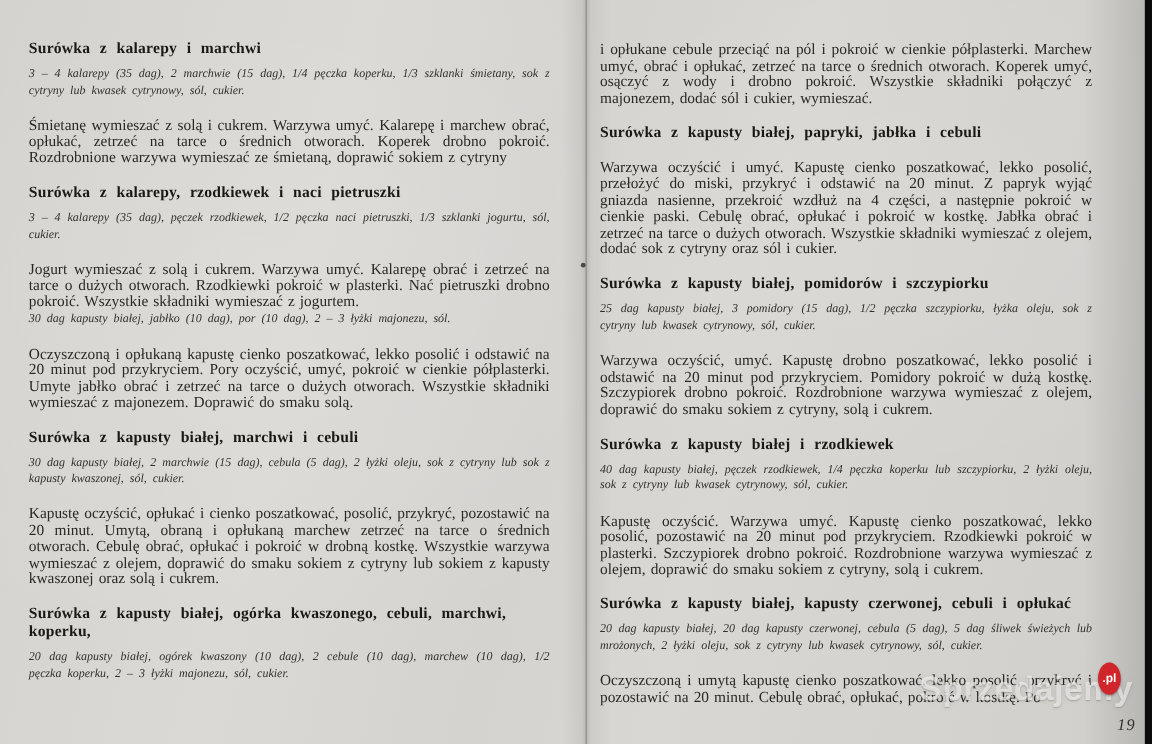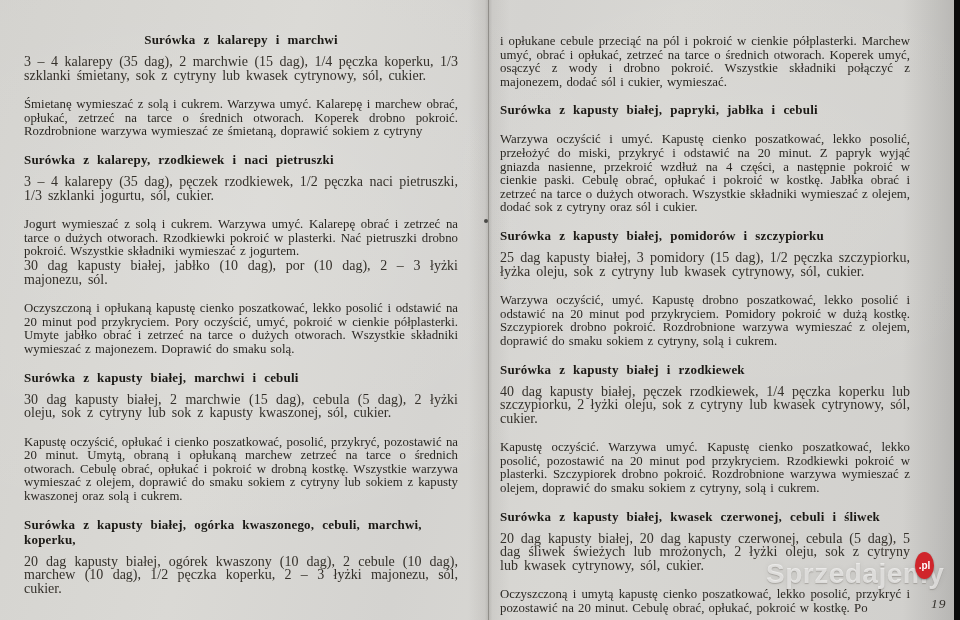--- a/index.html
+++ b/index.html
@@ -37,24 +37,24 @@
     position:absolute; right:6px; top:0; width:52px; height:620px;
     background:linear-gradient(90deg, rgba(0,0,0,0), rgba(0,0,0,0.12));
   }
   .col { position:absolute; color:#2b2823; }
   .col-left  { left:24px;  top:32px; width:434px; }
   .col-right { left:500px; top:35px; width:410px; }
   .recipe-title {
     margin:13px 0 8px; font-size:13px; line-height:15px; font-weight:700;
     color:#1b1915; word-spacing:4.5px; letter-spacing:0.2px;
   }
-  .recipe:first-child .recipe-title { margin-top:0;text-align:center; }
+  .recipe:first-child .recipe-title { margin-top:0; }
   p { margin:0; }
   .ingredients {
-    font-size:14px; line-height:13.6px;
+    font-style:italic; font-size:10px; line-height:13.6px;
     text-align:justify; word-spacing:2.5px; color:#34302a;
   }
   .instructions {
     margin-top:16px; font-size:12.8px; line-height:13.6px;
     text-align:justify; word-spacing:1px; color:#2b2823;
   }
   .continuation { margin-top:0; }
   
   .watermark { position:absolute; left:766px; top:558px; width:190px; height:46px; }
   .wm-text {
@@ -121,21 +121,21 @@
       <h3 class="recipe-title">Surówka z kapusty białej, pomidorów i szczypiorku</h3>
       <p class="ingredients">25 dag kapusty białej, 3 pomidory (15 dag), 1/2 pęczka szczypiorku, łyżka oleju, sok z cytryny lub kwasek cytrynowy, sól, cukier.</p>
       <p class="instructions">Warzywa oczyścić, umyć. Kapustę drobno poszatkować, lekko posolić i odstawić na 20 minut pod przykryciem. Pomidory pokroić w dużą kostkę. Szczypiorek drobno pokroić. Rozdrobnione warzywa wymieszać z olejem, doprawić do smaku sokiem z cytryny, solą i cukrem.</p>
     </section>
     <section class="recipe">
       <h3 class="recipe-title">Surówka z kapusty białej i rzodkiewek</h3>
       <p class="ingredients">40 dag kapusty białej, pęczek rzodkiewek, 1/4 pęczka koperku lub szczypiorku, 2 łyżki oleju, sok z cytryny lub kwasek cytrynowy, sól, cukier.</p>
       <p class="instructions">Kapustę oczyścić. Warzywa umyć. Kapustę cienko poszatkować, lekko posolić, pozostawić na 20 minut pod przykryciem. Rzodkiewki pokroić w plasterki. Szczypiorek drobno pokroić. Rozdrobnione warzywa wymieszać z olejem, doprawić do smaku sokiem z cytryny, solą i cukrem.</p>
     </section>
     <section class="recipe">
-      <h3 class="recipe-title">Surówka z kapusty białej, kwasek czerwonej, cebuli i śliwek</h3>
+      <h3 class="recipe-title">Surówka z kapusty białej, kapusty czerwonej, cebuli i opłukać</h3>
       <p class="ingredients">20 dag kapusty białej, 20 dag kapusty czerwonej, cebula (5 dag), 5 dag śliwek świeżych lub mrożonych, 2 łyżki oleju, sok z cytryny lub kwasek cytrynowy, sól, cukier.</p>
       <p class="instructions">Oczyszczoną i umytą kapustę cienko poszatkować, lekko posolić, przykryć i pozostawić na 20 minut. Cebulę obrać, opłukać, pokroić w kostkę. Po</p>
     </section>
   </div>
 
   <div class="watermark">
     <span class="wm-text">Sprzedajemy</span>
     <span class="wm-badge">.pl</span>
   </div>
 

